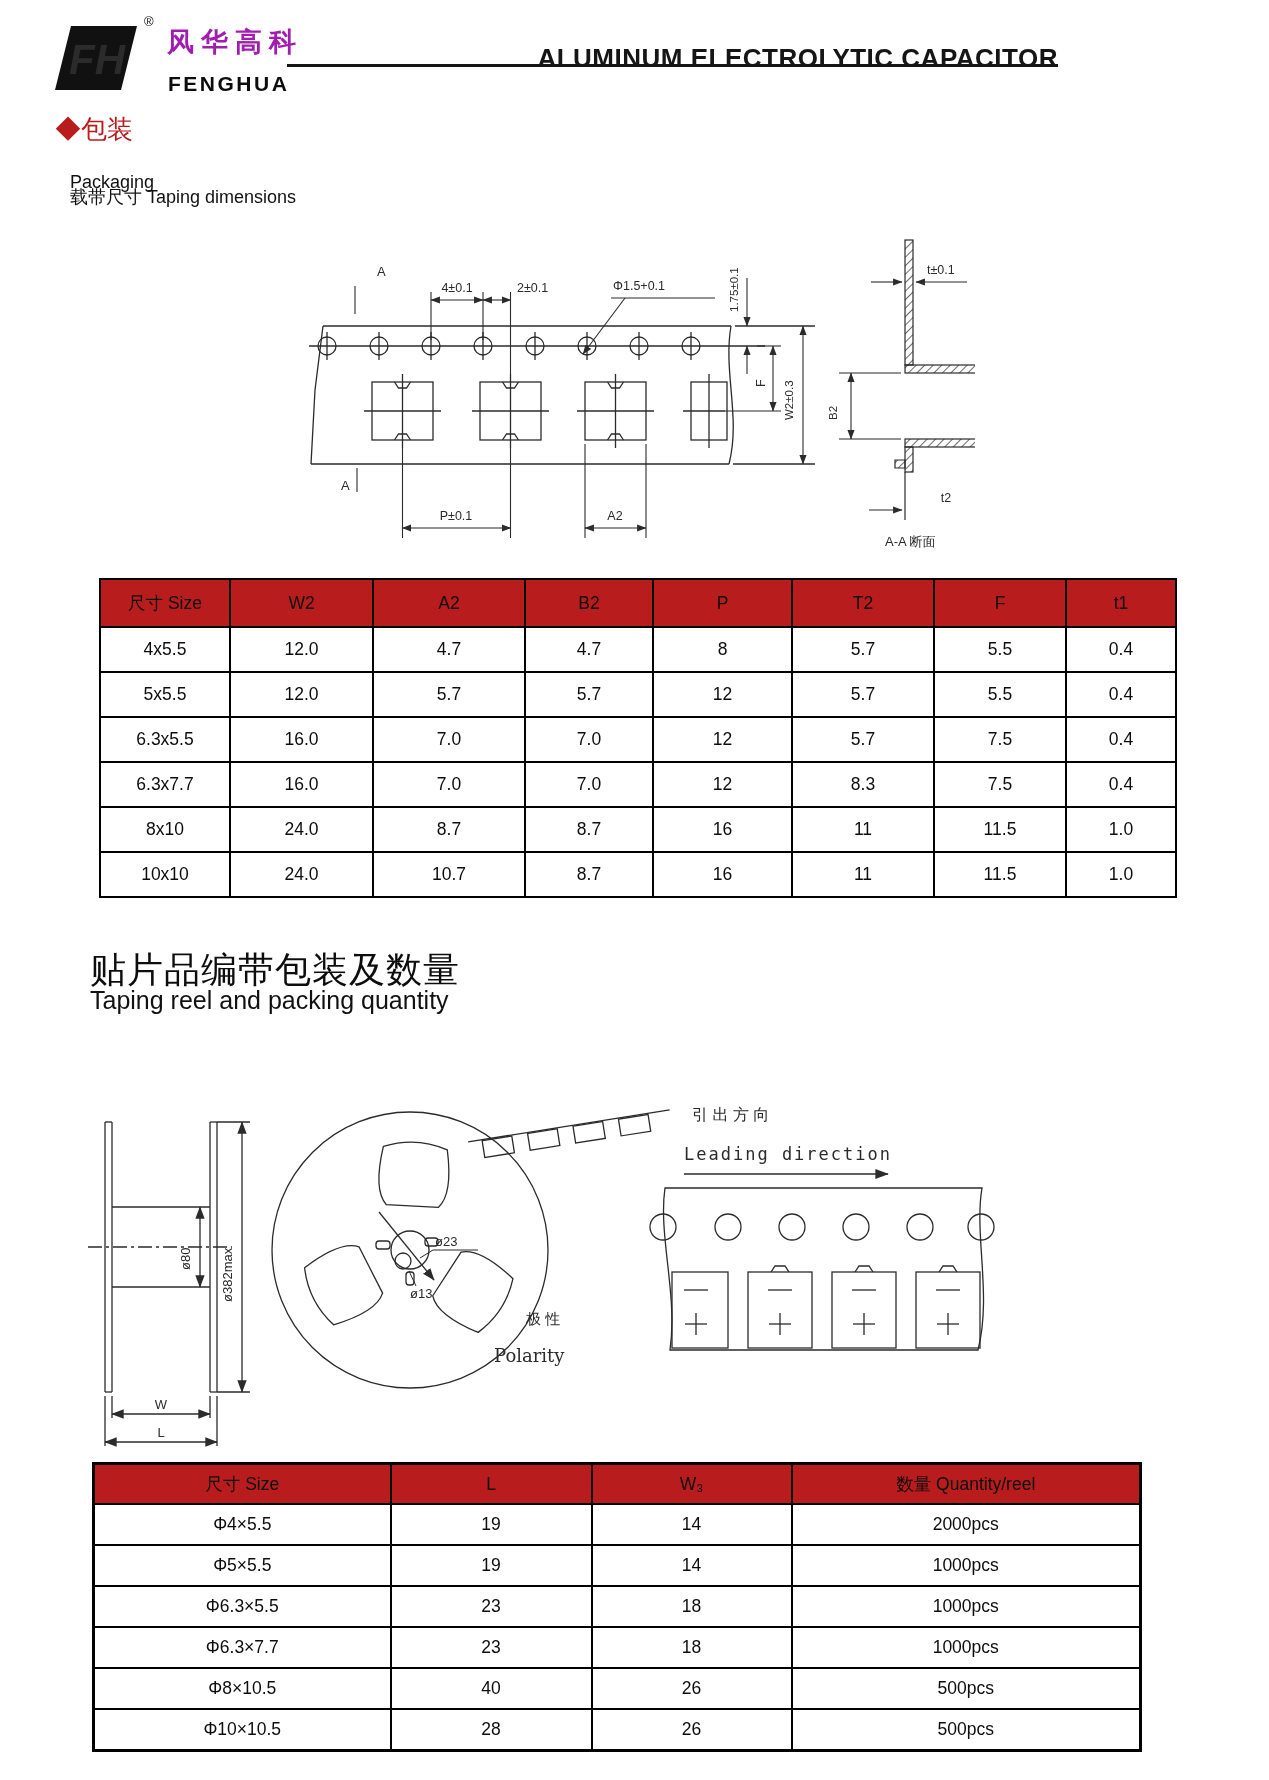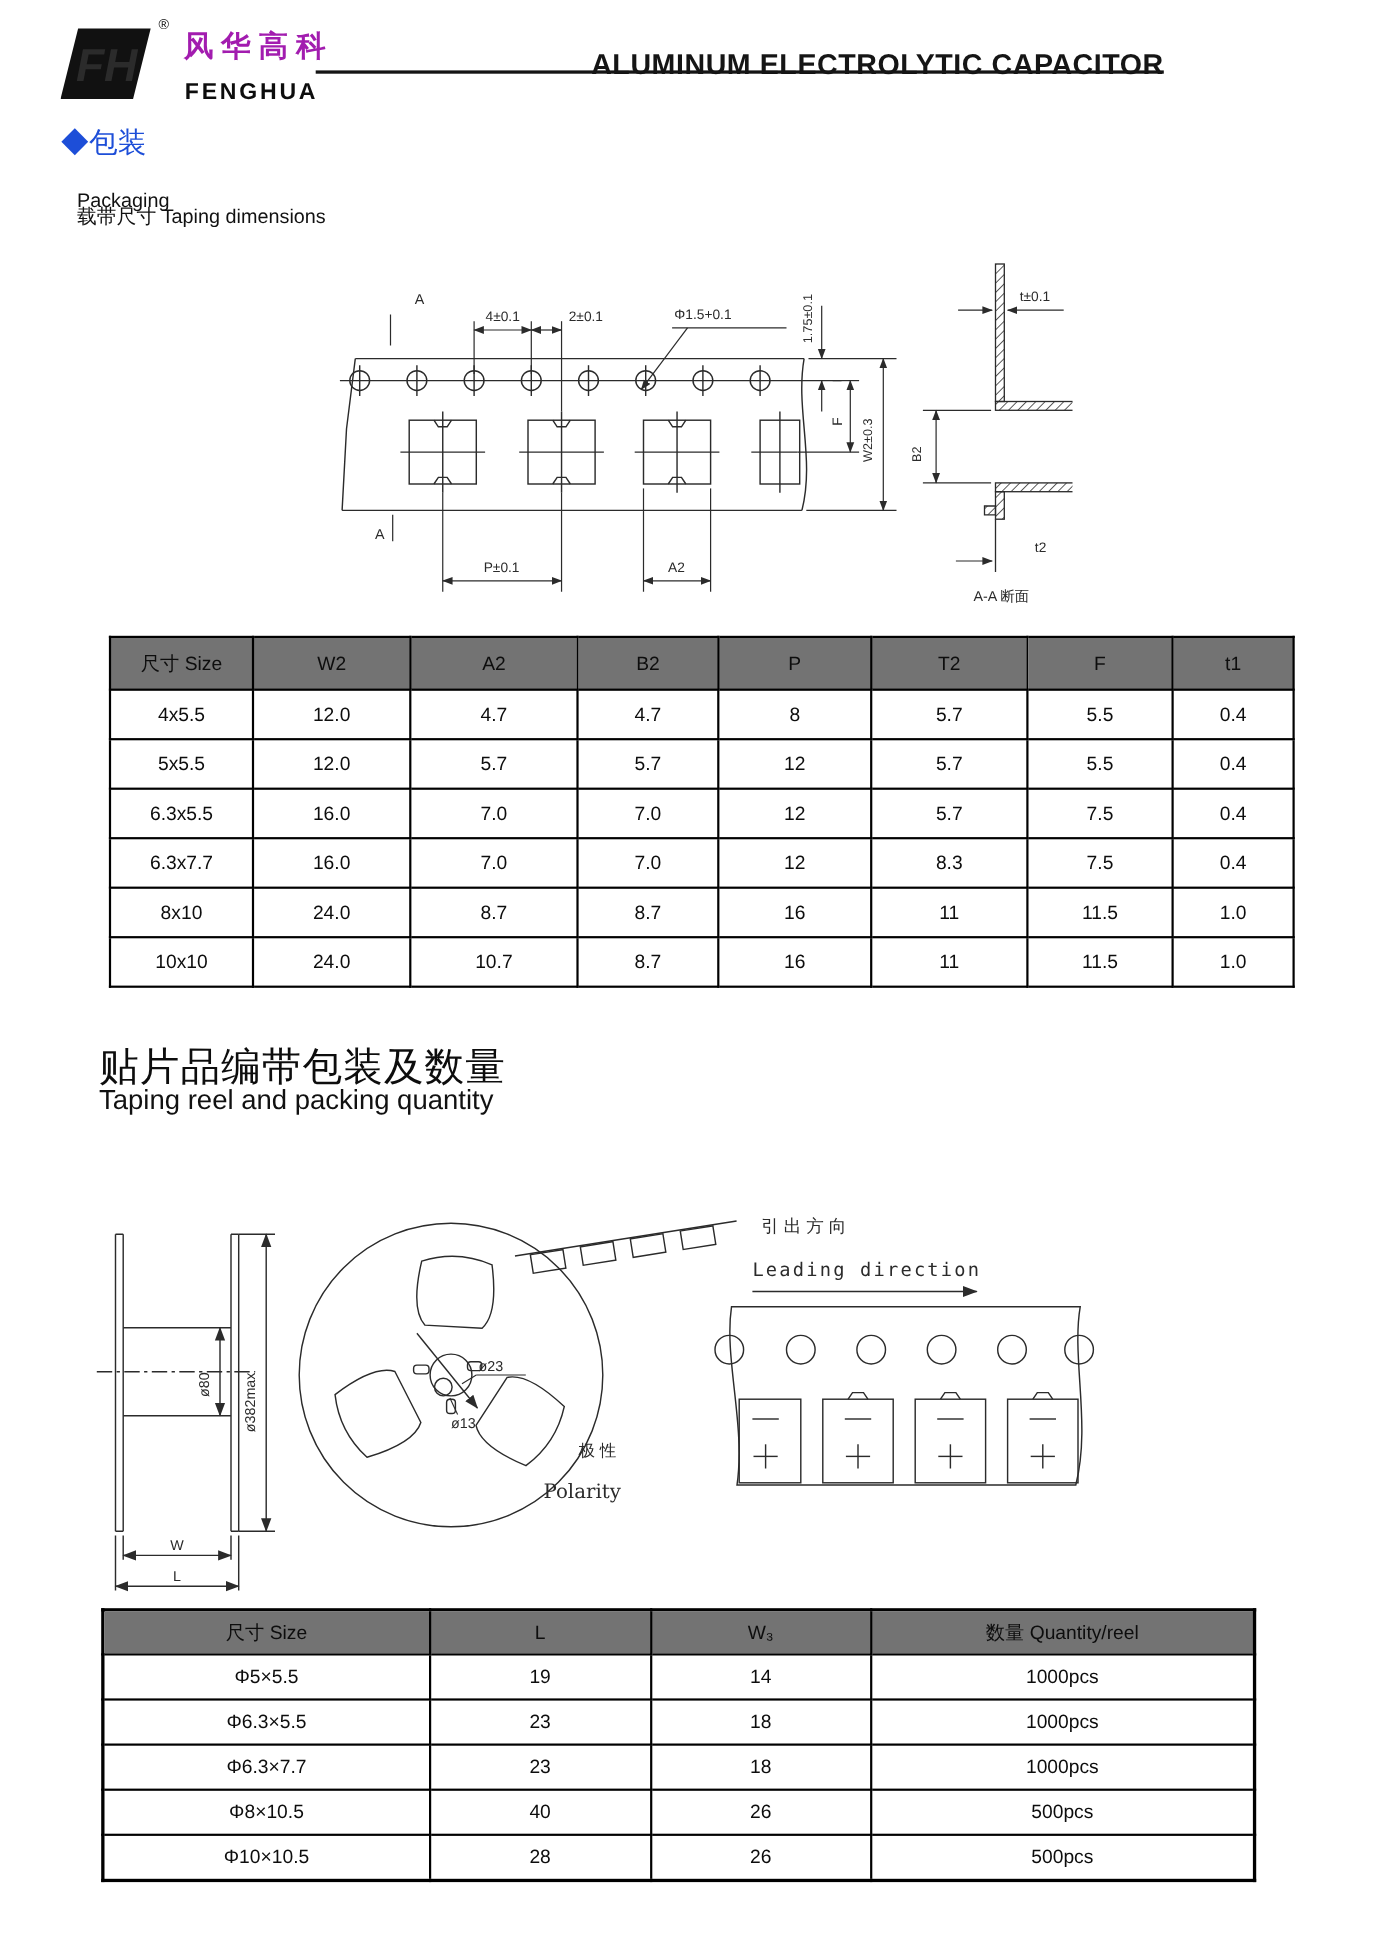--- a/index.html
+++ b/index.html
@@ -8,38 +8,38 @@
 
   
   .logo-mark{position:absolute;left:55px;top:24px;}
   .reg-mark{position:absolute;left:144px;top:14px;font-size:13px;color:#111;}
   .brand-cn{position:absolute;left:167px;top:24px;font-size:27px;font-weight:bold;letter-spacing:7px;color:#a21caf;}
   .brand-en{position:absolute;left:168px;top:72px;font-size:21px;font-weight:bold;letter-spacing:2.5px;color:#0d0d0d;}
   .doc-title{position:absolute;left:0;top:43px;width:1058px;text-align:right;font-size:26px;font-weight:bold;letter-spacing:.5px;color:#151515;}
   .header-rule{position:absolute;left:287px;top:64px;width:771px;height:3px;background:#151515;}
 
   
-  .sec1-cn{position:absolute;left:55px;top:112px;font-size:26px;color:#1d4ed8;}
+  .sec1-cn{position:absolute;left:55px;top:112px;font-size:26px;color:#b91c1c;}
   .sec1-en{position:absolute;left:70px;top:144px;font-size:18px;margin-top:28px;}
   .sec1-sub{position:absolute;left:70px;top:185px;font-size:18px;}
   .sec2-cn{position:absolute;left:90px;top:946px;font-size:36px;color:#0d0d0d;letter-spacing:1px;}
   .sec2-en{position:absolute;left:90px;top:986px;font-size:25px;}
 
   
   #diagram1{position:absolute;left:295px;top:222px;}
   #diagram2{position:absolute;left:80px;top:1040px;}
   svg text{fill:#2b2b2b;font-family:"Liberation Sans",sans-serif;}
   .mono{font-family:"DejaVu Sans Mono",monospace;}
   .serif{font-family:"DejaVu Serif",serif;}
 
   
   table{border-collapse:collapse;table-layout:fixed;background:#fff;}
   th,td{border:2px solid #000;text-align:center;vertical-align:middle;font-weight:normal;
         font-size:17.5px;color:#0d0d0d;overflow:hidden;}
-  th{background:#737373;}
+  th{background:#b91c1c;}
   #table1{position:absolute;left:99px;top:578px;width:1076px;border:2px solid #000;}
   #table1 th{height:44px;}
   #table1 td{height:41px;}
   #table2{position:absolute;left:92px;top:1462px;width:1047px;border:3px solid #000;}
   #table2 th{height:36px;}
   #table2 td{height:37px;}
 </style>
 </head>
 <body>
 
@@ -380,20 +380,26 @@
   <thead>
         <tr>
           <th>尺寸 Size</th>
           <th>L</th>
           <th>W₃</th>
           <th>数量 Quantity/reel</th>
         </tr>
       </thead>
       <tbody>
         <tr>
+          <td>Φ4×5.5</td>
+          <td>19</td>
+          <td>14</td>
+          <td>2000pcs</td>
+        </tr>
+        <tr>
           <td>Φ5×5.5</td>
           <td>19</td>
           <td>14</td>
           <td>1000pcs</td>
         </tr>
         <tr>
           <td>Φ6.3×5.5</td>
           <td>23</td>
           <td>18</td>
           <td>1000pcs</td>

